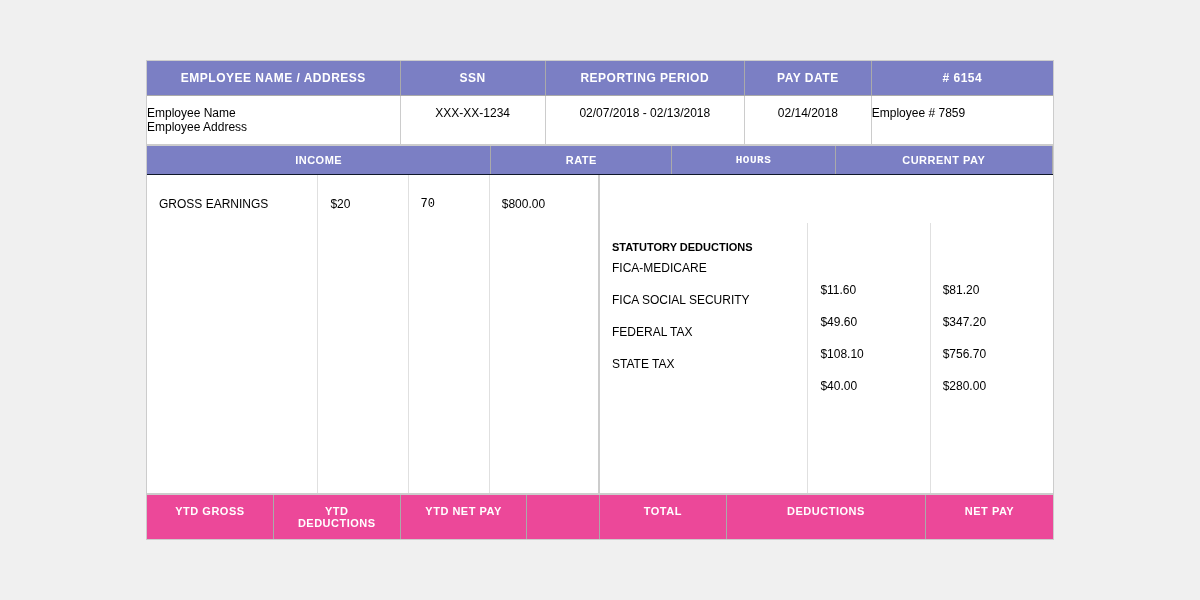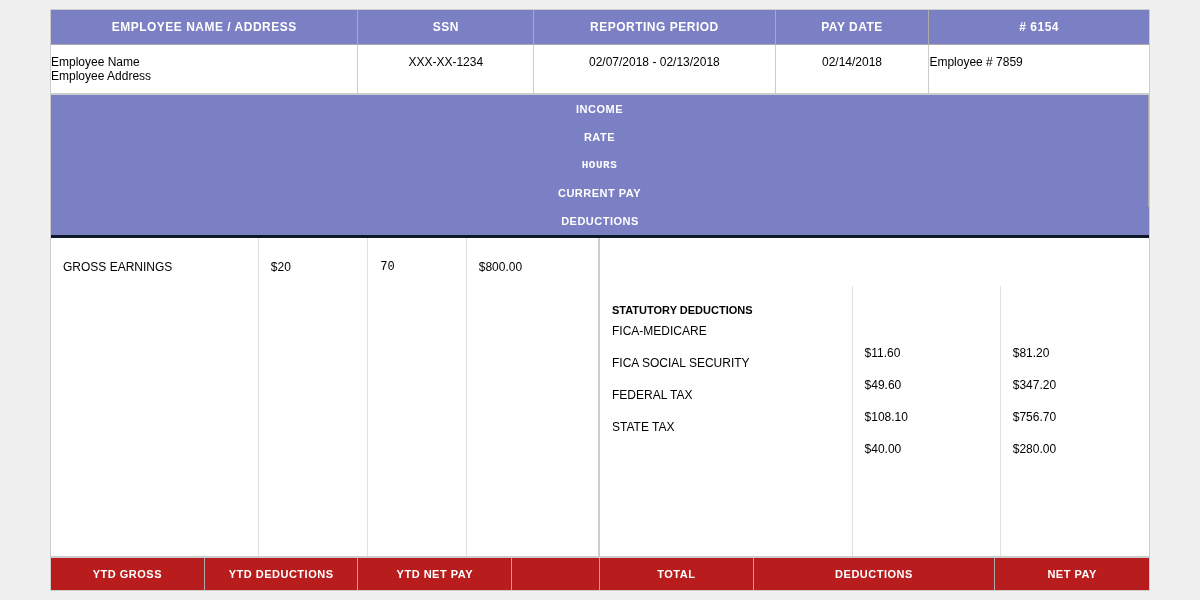--- a/index.html
+++ b/index.html
@@ -12,21 +12,21 @@
       font-family: Arial, sans-serif;
       background: #f0f0f0;
       display: flex;
       justify-content: center;
       align-items: center;
       min-height: 600px;
       width: 1200px;
     }
 
     .paystub-container {
-      width: 1100px;
+      width: 908px;
       border: 1px solid #ccc;
       background: #fff;
     }
 
     
     .header-row {
       display: flex;
       background: #7b7fc4;
       color: #fff;
       font-weight: bold;
@@ -65,22 +65,21 @@
 
     
     .col-header-row {
       display: flex;
       background: #7b7fc4;
       color: #fff;
       font-weight: bold;
       font-size: 11px;
       text-transform: uppercase;
       letter-spacing: 0.5px;
-      border-bottom: 3px solid #0f172a;
-      flex-direction: column;
+      border-bottom: 1px solid #0f172a;
     }
 
     .col-header-cell {
       padding: 8px 12px;
       border-right: 1px solid #aaa;
       text-align: center;
     }
 
     .col-header-cell:last-child {
       border-right: none;
@@ -129,21 +128,21 @@
       font-size: 12px;
     }
 
     .deductions-col:last-child {
       border-right: none;
     }
 
     
     .footer-row {
       display: flex;
-      background: #b91c1c;
+      background: #ec4899;
       color: #fff;
       font-weight: bold;
       font-size: 11px;
       text-transform: uppercase;
       letter-spacing: 0.5px;
     }
 
     .footer-cell {
       padding: 10px 12px;
       border-right: 1px solid #aaa;

